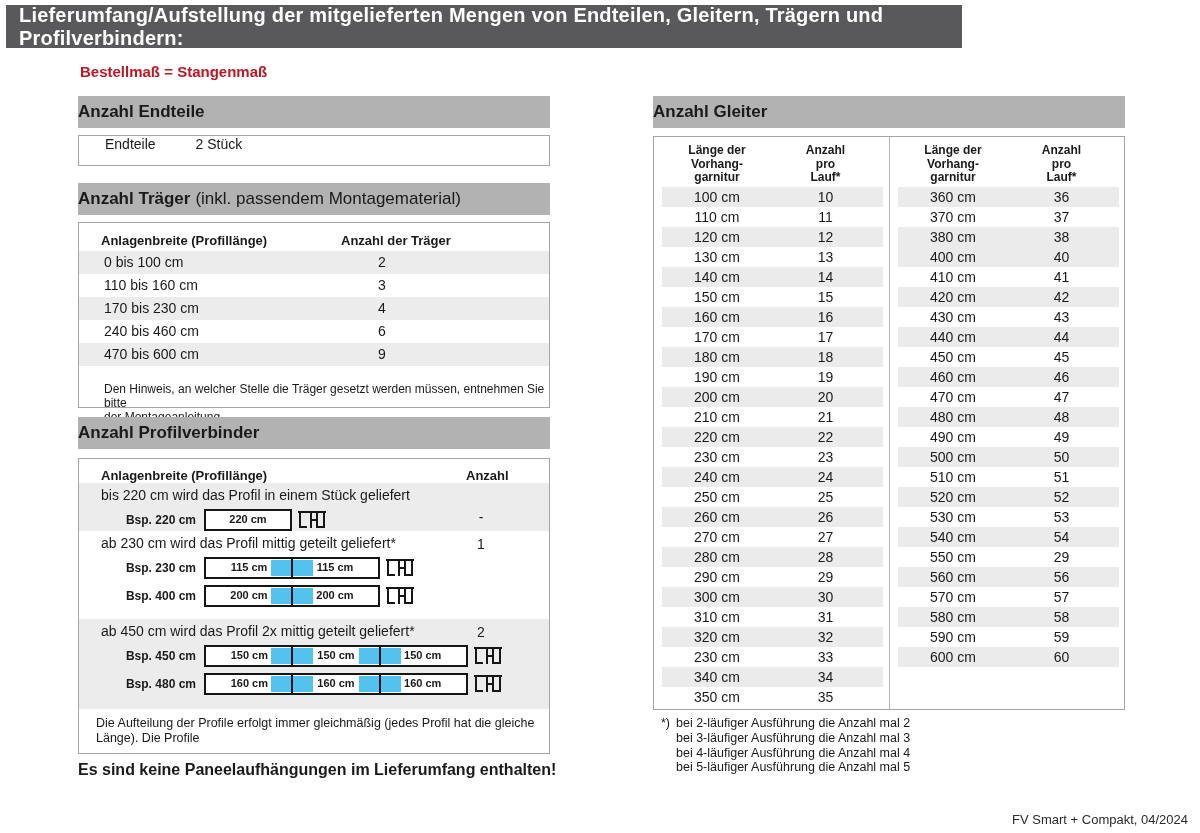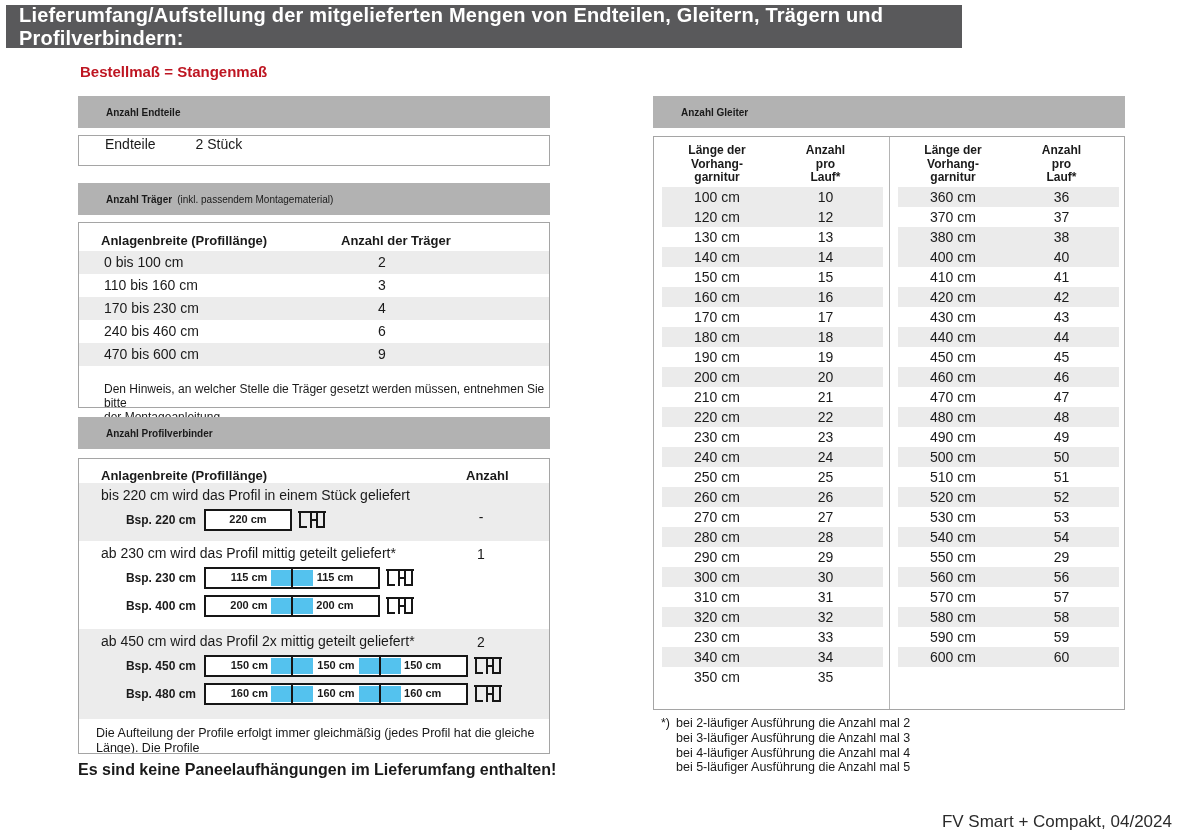--- a/index.html
+++ b/index.html
@@ -19,21 +19,21 @@
   
   .titlebar{
     position:absolute;left:6px;top:5px;width:956px;height:43px;
     background:var(--c-titlebar);display:flex;align-items:center;padding-left:13px;
   }
   .titlebar .ttl{color:#fff;font-size:20px;font-weight:bold;letter-spacing:.2px}
   .subtitle{position:absolute;left:80px;top:63px;color:var(--c-red);font-size:15px;font-weight:bold}
   
   .secbar{
     position:absolute;width:472px;height:32px;background:var(--c-sectionbar);
-    display:flex;align-items:center;padding-left:28px;font-size:10px;
+    display:flex;align-items:center;padding-left:0;font-size:17px;
   }
   .secbar .bld{font-weight:bold}
   .secbar .rest{font-weight:normal;margin-left:5px}
   #bar-endteile{left:78px;top:96px}
   #bar-traeger{left:78px;top:183px}
   #bar-profil{left:78px;top:417px}
   #bar-gleiter{left:653px;top:96px}
   
   #box-endteile{
     position:absolute;left:78px;top:135px;width:472px;height:31px;
@@ -57,21 +57,21 @@
   
   #box-profil{
     position:absolute;left:78px;top:458px;width:472px;height:296px;
     border:1px solid var(--c-border);overflow:hidden;
   }
   .pv-head{position:relative;height:24px;padding-top:9px;font-weight:bold;font-size:13px}
   .pv-head .h1{margin-left:22px}
   .pv-head .h2{position:absolute;left:387px;top:9px}
   .pv-group{position:relative;padding-top:4px}
   .pv-group.gray{background:var(--c-stripe)}
-  .pv-g0{height:58px}.pv-g1{height:88px}.pv-g2{height:90px}
+  .pv-g0{height:48px}.pv-g1{height:88px}.pv-g2{height:90px}
   .pv-text{margin-left:22px;font-size:14px}
   .pv-anzahl{position:absolute;left:388px;width:28px;text-align:center;font-size:14px}
   .pv-g0 .pv-anzahl{top:26px}
   .pv-g1 .pv-anzahl{top:5px}
   .pv-g2 .pv-anzahl{top:5px}
   .bsp-row{display:flex;align-items:center;margin-top:6px;height:22px}
   .bsp-label{flex:none;width:95px;margin-left:22px;text-align:right;font-weight:bold;font-size:12px}
   .bar{
     position:relative;flex:none;height:22px;border:2px solid #161616;background:#fff;
     display:flex;margin-left:8px;
@@ -94,21 +94,21 @@
   .g-h{width:110px;text-align:center;font-weight:bold;font-size:12px;line-height:13.5px}
   .g-h.h2{width:107px}
   .g-row{display:flex;height:20px;margin:0 6px 0 8px;font-size:14px;line-height:20px}
   .g-row.stripe{background:#ebebeb}
   .g-c1{width:110px;text-align:center}
   .g-c2{width:107px;text-align:center}
   
   #footnotes{position:absolute;left:653px;top:716px;font-size:12.5px;line-height:14.8px}
   .fn-line{position:relative;padding-left:23px}
   .fn-marker{position:absolute;left:8px}
-  #footer{position:absolute;right:28px;top:812px;font-size:17px;color:#2b2b2b}
+  #footer{position:absolute;right:12px;top:812px;font-size:13px;color:#2b2b2b}
 </style>
 </head>
 <body>
 
 <div class="titlebar">
   <span class="ttl">Lieferumfang/Aufstellung der mitgelieferten Mengen von Endteilen, Gleitern, Trägern und Profilverbindern:</span>
 </div>
 
 <div class="subtitle">Bestellmaß = Stangenmaß</div>
 
@@ -260,20 +260,24 @@
         <div>Anzahl</div>
         <div>pro</div>
         <div>Lauf*</div>
       </div>
     </div>
     <div id="gleiter-left-rows">
         <div class="g-row stripe">
           <span class="g-c1">100 cm</span>
           <span class="g-c2">10</span>
         </div>
+        <div class="g-row">
+          <span class="g-c1">110 cm</span>
+          <span class="g-c2">11</span>
+        </div>
         <div class="g-row stripe">
           <span class="g-c1">120 cm</span>
           <span class="g-c2">12</span>
         </div>
         <div class="g-row">
           <span class="g-c1">130 cm</span>
           <span class="g-c2">13</span>
         </div>
         <div class="g-row stripe">
           <span class="g-c1">140 cm</span>

